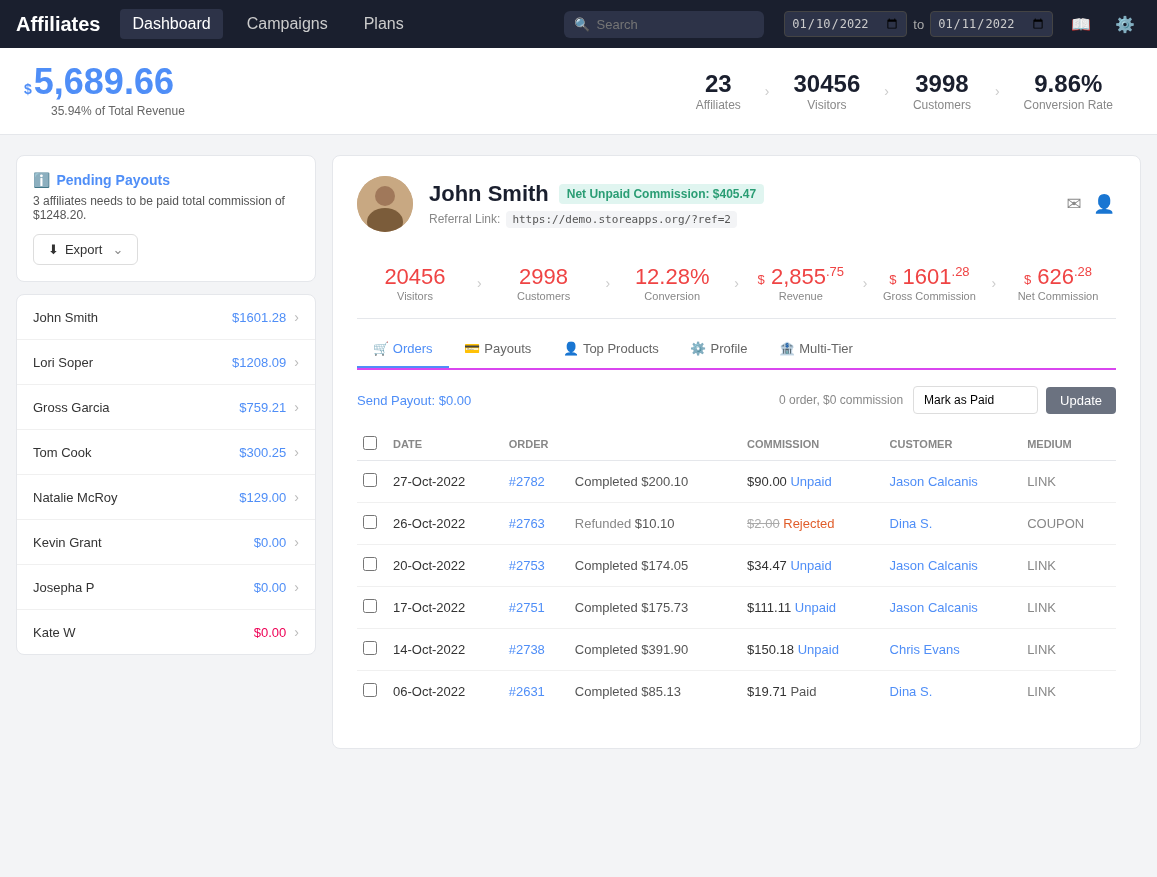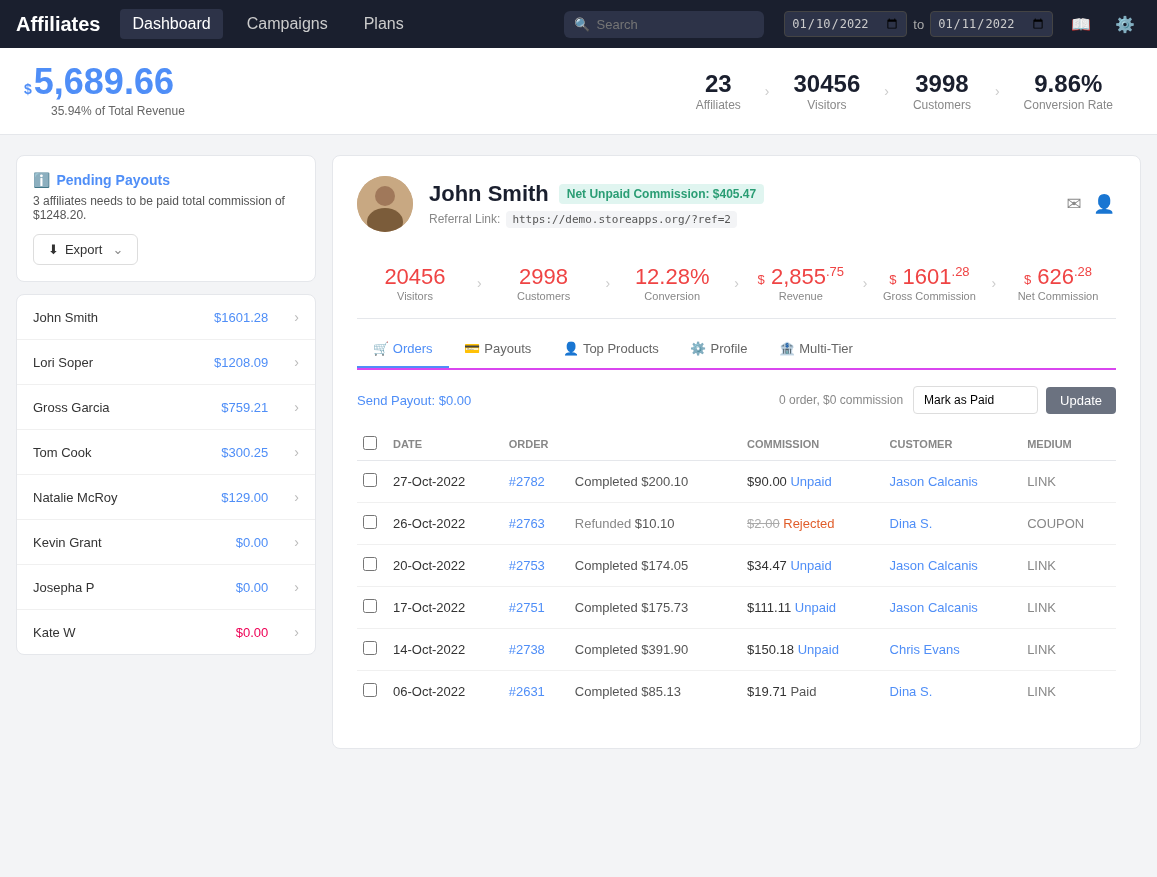--- a/index.html
+++ b/index.html
@@ -38,21 +38,21 @@
     .pending-payouts { background: #fff; border-radius: 8px; padding: 16px; margin-bottom: 12px; border: 1px solid #e5e7eb; }
     .pending-title { display: flex; align-items: center; gap: 6px; color: #4f8ef7; font-weight: 600; font-size: 14px; margin-bottom: 6px; }
     .pending-sub { color: #555; font-size: 12px; margin-bottom: 12px; }
     .export-btn { display: flex; align-items: center; gap: 6px; border: 1px solid #ddd; background: #fff; border-radius: 6px; padding: 7px 14px; cursor: pointer; font-size: 13px; color: #333; }
     .export-btn .chevron { margin-left: 4px; color: #888; }
 
     .affiliate-list { background: #fff; border-radius: 8px; border: 1px solid #e5e7eb; overflow: hidden; }
     .affiliate-item { display: flex; align-items: center; padding: 14px 16px; border-bottom: 1px solid #f0f0f0; cursor: pointer; }
     .affiliate-item:last-child { border-bottom: none; }
     .affiliate-name { flex: 1; font-size: 13px; color: #333; }
-    .affiliate-amount { color: #4f8ef7; font-size: 13px; margin-right: 26px; }
+    .affiliate-amount { color: #4f8ef7; font-size: 13px; margin-right: 8px; }
     .affiliate-amount.red { color: #e05; }
     .affiliate-chevron { color: #bbb; font-size: 14px; }
 
     
     .right-panel { flex: 1; }
     .profile-card { background: #fff; border-radius: 8px; border: 1px solid #e5e7eb; padding: 20px 24px; margin-bottom: 12px; }
     .profile-header { display: flex; align-items: center; gap: 16px; margin-bottom: 16px; }
     .avatar { width: 56px; height: 56px; border-radius: 50%; background: #c8a882; overflow: hidden; display: flex; align-items: center; justify-content: center; }
     .avatar svg { width: 56px; height: 56px; }
     .profile-info { flex: 1; }

